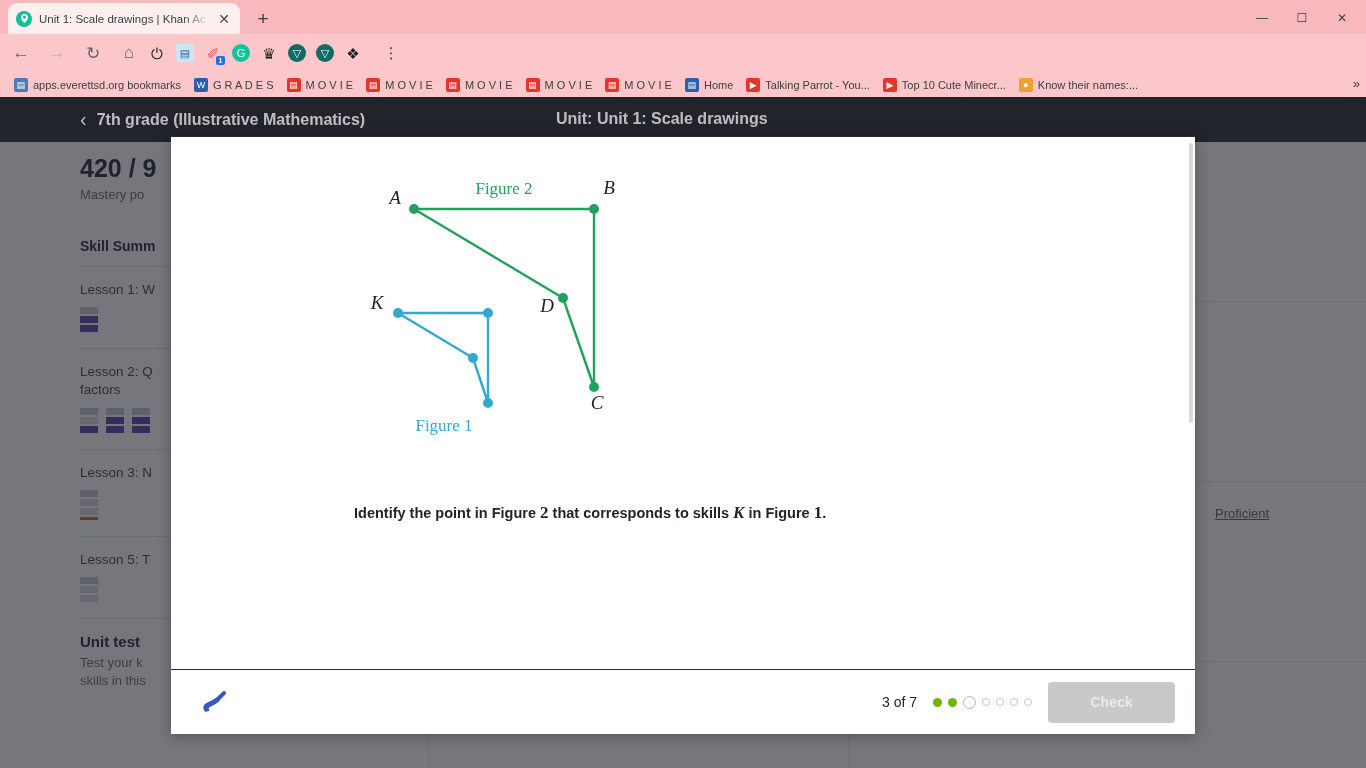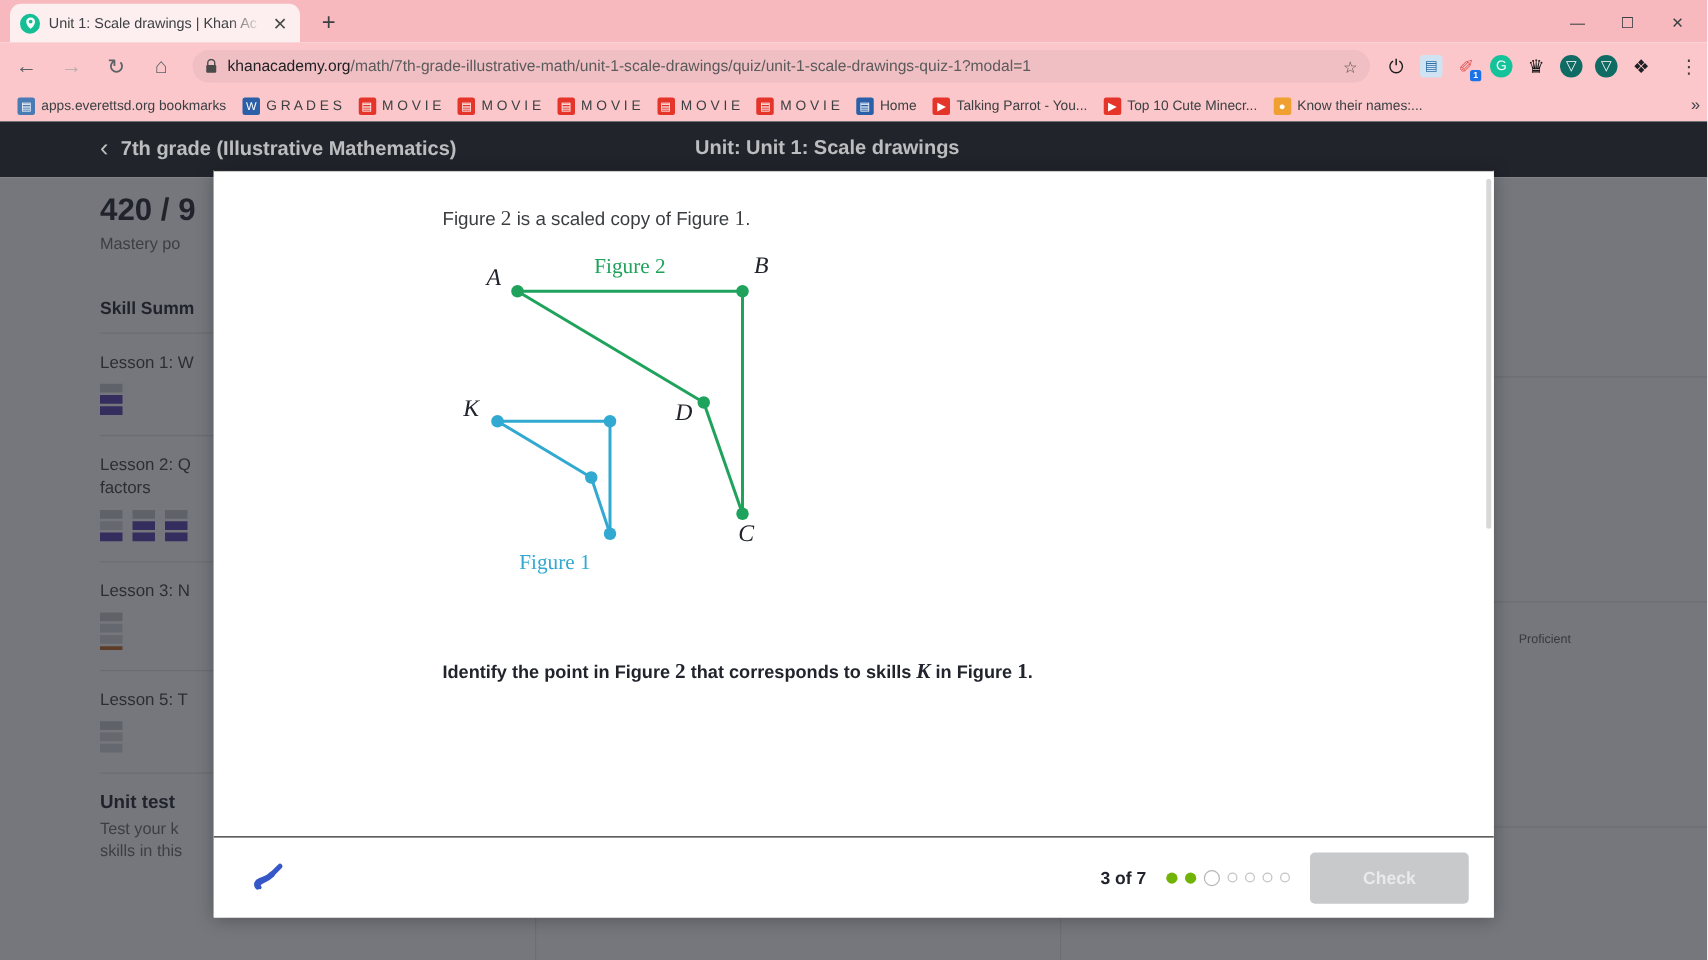--- a/index.html
+++ b/index.html
@@ -146,21 +146,21 @@
   .seg-purple { background: #5b3eb3; }
   .seg-light { background: #c7c9cc; }
   .seg-orange { background: #c06722; height: 3px; }
   .unit-test-title { font-size: 15px; font-weight: bold; color: #21242c; }
   .unit-test-sub { font-size: 13px; color: #6b6b6b; margin-top: 4px; line-height: 1.35; }
 
   .ka-mid { position: absolute; left: 428px; top: 0; width: 420px; height: 626px; border-left: 1px solid #e6e6e6; }
   .ka-right { position: absolute; left: 848px; top: 0; width: 518px; height: 626px; border-left: 1px solid #e6e6e6; }
   .ka-card { border-bottom: 1px solid #e6e6e6; padding: 18px 24px; }
   .card-bars { display: flex; gap: 6px; margin-top: 10px; }
-  .card-label { font-size: 10px; color: #5c5c5c; }
+  .card-label { font-size: 13px; color: #5c5c5c; text-decoration: underline; }
   .page-dim {
     position: absolute; left: 0; top: 45px; width: 1366px; height: 626px;
     background: rgba(33, 36, 44, 0.62);
   }
   .page-dim-header {
     position: absolute; left: 0; top: 0; width: 1366px; height: 45px;
     background: rgba(33, 36, 44, 0.30);
   }
 
   
@@ -207,21 +207,21 @@
   }
 
   .modal-footer {
     height: 64px; flex: 0 0 auto; display: flex; align-items: center;
     padding: 0 20px 0 26px; background: #ffffff;
   }
   .ka-pencil { width: 34px; height: 34px; cursor: pointer; }
   .footer-right {
     margin-left: auto; display: flex; align-items: center; gap: 16px;
   }
-  .q-counter { font-size: 14px; font-weight: bold; color: #21242c; }
+  .q-counter { font-size: 14px; font-weight: normal; color: #21242c; }
   .dots { display: flex; align-items: center; gap: 6px; }
   .dot { border-radius: 50%; }
   .dot-done { width: 9px; height: 9px; background: #71b307; }
   .dot-current { width: 13px; height: 13px; border: 1.6px solid #b6b6b6; background: #fff; }
   .dot-todo { width: 8px; height: 8px; border: 1.4px solid #c4c4c4; background: #fff; }
   .check-btn {
     width: 127px; height: 41px; background: #c7c9cb; color: #eaeaea;
     border: none; border-radius: 4px; font-size: 14px; font-weight: bold;
     font-family: "Liberation Sans", sans-serif; cursor: default;
   }
@@ -249,30 +249,20 @@
       <div class="win-btn">✕</div>
     </div>
   </div>
 
   <div class="chrome-toolbar">
     <div class="nav-btn" style="font-size:17px">←</div>
     <div class="nav-btn disabled" style="font-size:17px">→</div>
     <div class="nav-btn" style="font-size:17px">↻</div>
     <div class="nav-btn" style="font-size:17px">⌂</div>
 
-    <div class="omnibox">
-      <span class="omnibox-lock">
-        <svg width="10" height="12" viewBox="0 0 10 12">
-            <path d="M2.2 5V3.4a2.8 2.8 0 0 1 5.6 0V5" stroke="#4a4a4a" stroke-width="1.1" fill="none"></path>
-            <rect x="1" y="5" width="8" height="6.2" rx="1" fill="#4a4a4a"></rect>
-          </svg>
-      </span>
-      <span class="omnibox-url"><b>khanacademy.org</b><span>/math/7th-grade-illustrative-math/unit-1-scale-drawings/quiz/unit-1-scale-drawings-quiz-1?modal=1</span></span>
-      <span class="omnibox-star">☆</span>
-    </div>
 
     <div class="ext-tray" id="ext-tray">
         <div class="ext">
           <span style="color: rgb(26, 26, 26); font-size: 15px; line-height: 1;">⏻</span>
         </div>
         <div class="ext" style="background: rgb(207, 227, 242); width: 18px; height: 18px; border-radius: 3px; margin: 0px 4px;">
           <span style="color: rgb(47, 111, 168); font-size: 11px; line-height: 1;">▤</span>
         </div>
         <div class="ext">
           <span style="color: rgb(227, 93, 93); font-size: 15px; line-height: 1;">✐</span>
@@ -456,21 +446,20 @@
     <div class="page-dim-header"></div>
     <div class="page-dim"></div>
   </div>
 
   <div class="modal">
 
 
     <div class="modal-content">
       <div class="content-inner">
 
-        <div class="q-prompt"><span>Figure </span><span class="mathnum">2</span><span> is a scaled copy of Figure </span><span class="mathnum">1</span><span>.</span></div>
 
         <div class="figure-wrap">
           <svg id="fig-svg" width="1022" height="320" viewBox="0 0 1022 320">
               <line x1="243" y1="36" x2="423" y2="36" stroke="#1fa35c" stroke-width="2.4"></line>
               <line x1="243" y1="36" x2="392" y2="125" stroke="#1fa35c" stroke-width="2.4"></line>
               <line x1="392" y1="125" x2="423" y2="214" stroke="#1fa35c" stroke-width="2.4"></line>
               <line x1="423" y1="36" x2="423" y2="214" stroke="#1fa35c" stroke-width="2.4"></line>
               <circle cx="243" cy="36" r="5" fill="#1fa35c"></circle>
               <text x="224" y="31" font-family="&quot;Liberation Serif&quot;, serif" font-style="italic" font-size="19" fill="#21242c" text-anchor="middle">A</text>
               <circle cx="423" cy="36" r="5" fill="#1fa35c"></circle>

